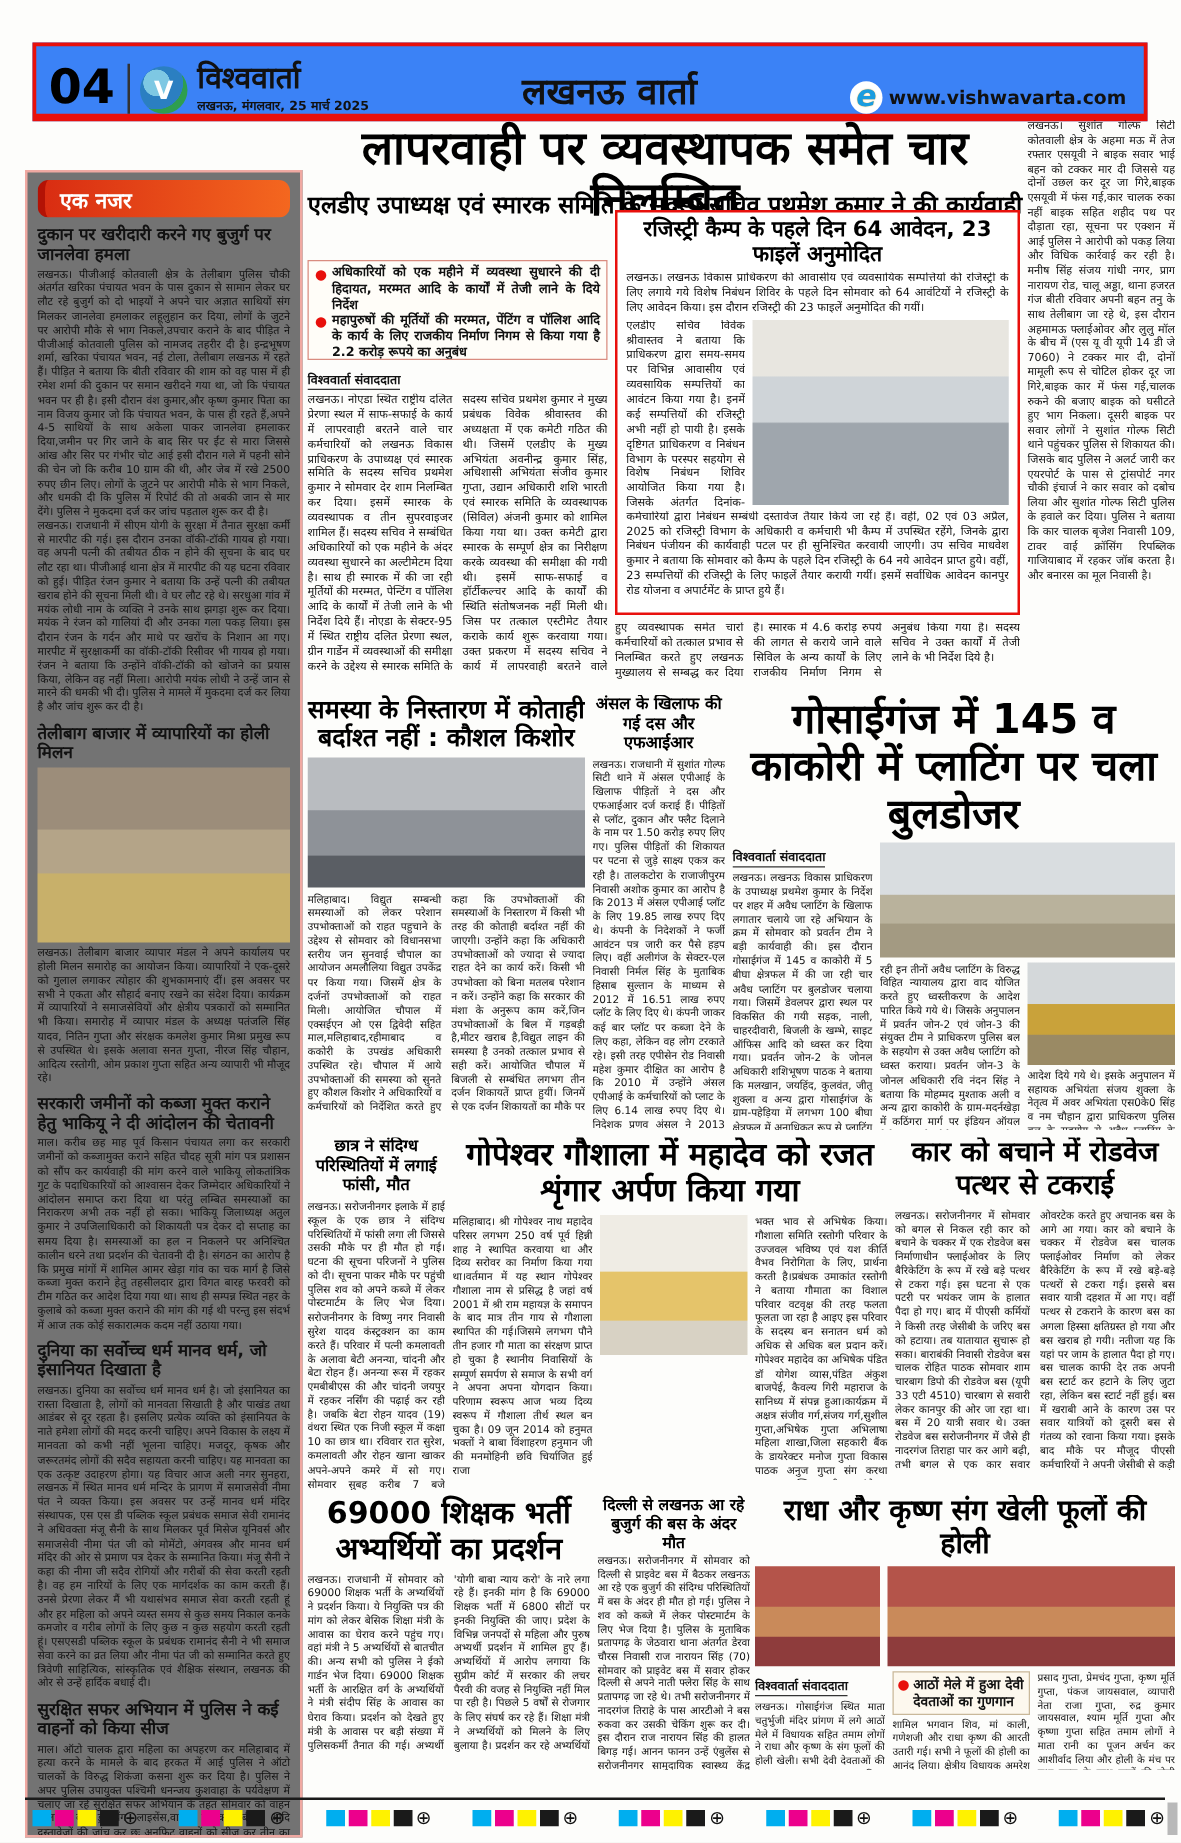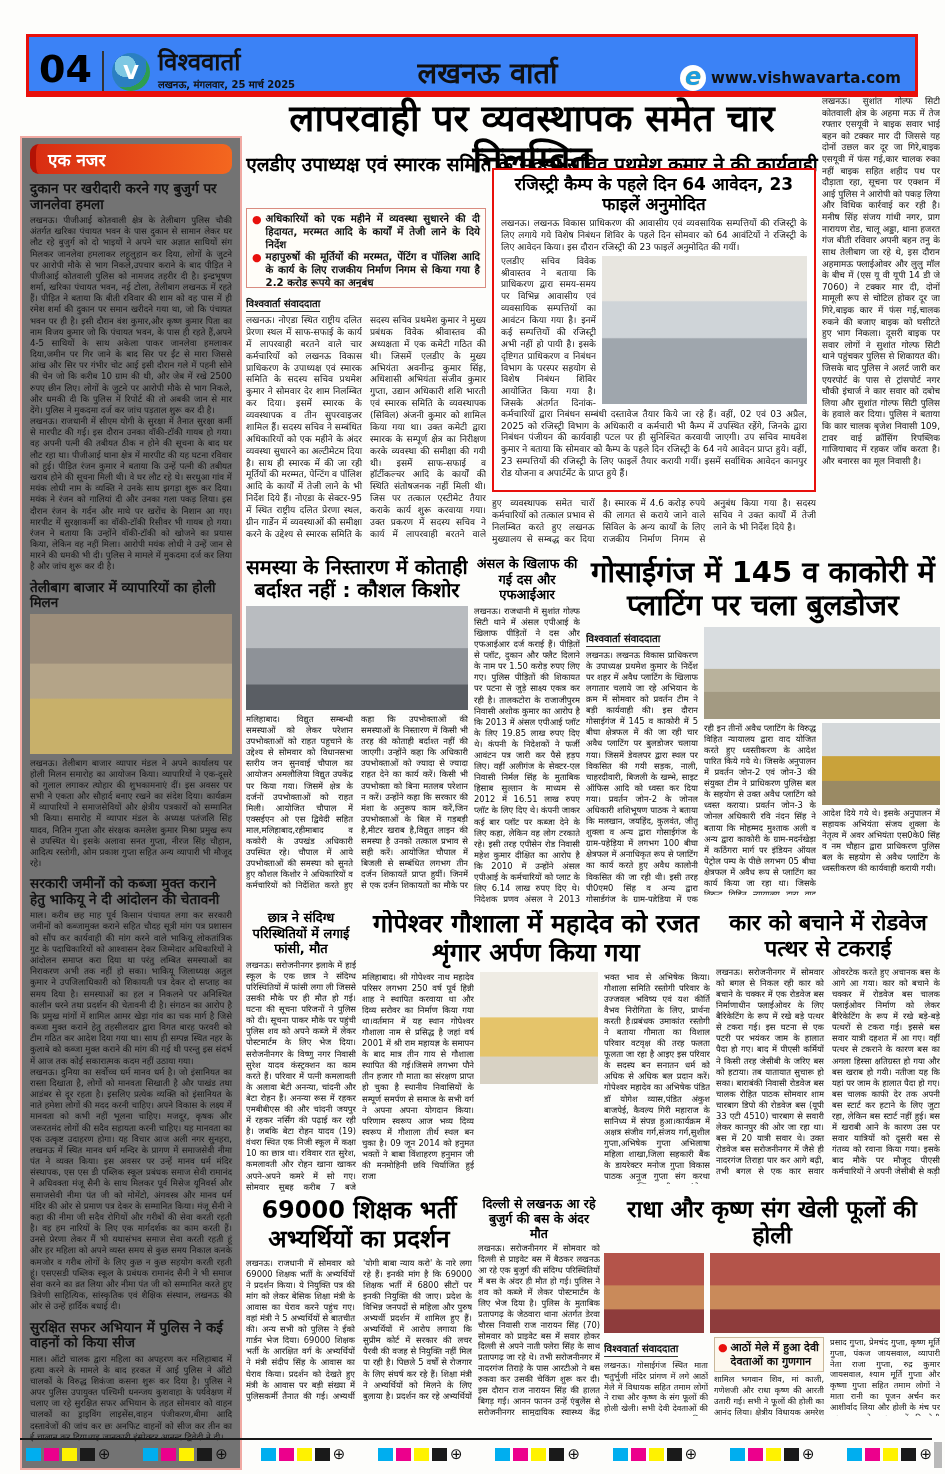--- a/index.html
+++ b/index.html
@@ -88,20 +88,21 @@
     <div>
       <div class="rail-hl">तेलीबाग बाजार में व्यापारियों का होली मिलन</div>
       <div class="photo ph-holi" style="width:100%;height:140px;margin:2px 0 4px 0;"></div>
       <div class="rail-bt">लखनऊ। तेलीबाग बाजार व्यापार मंडल ने अपने कार्यालय पर होली मिलन समारोह का आयोजन किया। व्यापारियों ने एक-दूसरे को गुलाल लगाकर त्योहार की शुभकामनाएं दीं। इस अवसर पर सभी ने एकता और सौहार्द बनाए रखने का संदेश दिया। कार्यक्रम में व्यापारियों ने समाजसेवियों और क्षेत्रीय पत्रकारों को सम्मानित भी किया। समारोह में व्यापार मंडल के अध्यक्ष पतंजलि सिंह यादव, नितिन गुप्ता और संरक्षक कमलेश कुमार मिश्रा प्रमुख रूप से उपस्थित थे। इसके अलावा सनत गुप्ता, नीरज सिंह चौहान, आदित्य रस्तोगी, ओम प्रकाश गुप्ता सहित अन्य व्यापारी भी मौजूद रहे।</div>
     </div>
     <div>
       <div class="rail-hl">सरकारी जमीनों को कब्जा मुक्त कराने हेतु भाकियू ने दी आंदोलन की चेतावनी</div>
       <div class="rail-bt">माल। करीब छह माह पूर्व किसान पंचायत लगा कर सरकारी जमीनों को कब्जामुक्त कराने सहित चौदह सूत्री मांग पत्र प्रशासन को सौंप कर कार्यवाही की मांग करने वाले भाकियू लोकतांत्रिक गुट के पदाधिकारियों को आश्वासन देकर जिम्मेदार अधिकारियों ने आंदोलन समाप्त करा दिया था परंतु लम्बित समस्याओं का निराकरण अभी तक नहीं हो सका। भाकियू जिलाध्यक्ष अतुल कुमार ने उपजिलाधिकारी को शिकायती पत्र देकर दो सप्ताह का समय दिया है। समस्याओं का हल न निकलने पर अनिश्चित कालीन धरने तथा प्रदर्शन की चेतावनी दी है। संगठन का आरोप है कि प्रमुख मांगों में शामिल आमर खेड़ा गांव का चक मार्ग है जिसे कब्जा मुक्त कराने हेतु तहसीलदार द्वारा विगत बारह फरवरी को टीम गठित कर आदेश दिया गया था। साथ ही सम्पन्न स्थित नहर के कुलाबे को कब्जा मुक्त कराने की मांग की गई थी परन्तु इस संदर्भ में आज तक कोई सकारात्मक कदम नहीं उठाया गया।</div>
     </div>
     <div>
+      <div class="rail-hl">दुनिया का सर्वोच्च धर्म मानव धर्म, जो इंसानियत दिखाता है</div>
       <div class="rail-bt">लखनऊ। दुनिया का सर्वोच्च धर्म मानव धर्म है। जो इंसानियत का रास्ता दिखाता है, लोगों को मानवता सिखाती है और पाखंड तथा आडंबर से दूर रहता है। इसलिए प्रत्येक व्यक्ति को इंसानियत के नाते हमेशा लोगों की मदद करनी चाहिए। अपने विकास के लक्ष्य में मानवता को कभी नहीं भूलना चाहिए। मजदूर, कृषक और जरूरतमंद लोगों की सदैव सहायता करनी चाहिए। यह मानवता का एक उत्कृष्ट उदाहरण होगा। यह विचार आज अली नगर सुनहरा, लखनऊ में स्थित मानव धर्म मन्दिर के प्रागण में समाजसेवी नीमा पंत ने व्यक्त किया। इस अवसर पर उन्हें मानव धर्म मंदिर संस्थापक, एस एस डी पब्लिक स्कूल प्रबंधक समाज सेवी रामानंद ने अधिवक्ता मंजू सैनी के साथ मिलकर पूर्व मिसेज यूनिवर्स और समाजसेवी नीमा पंत जी को मोमेंटो, अंगवस्त्र और मानव धर्म मंदिर की ओर से प्रमाण पत्र देकर के सम्मानित किया। मंजू सैनी ने कहा की नीमा जी सदैव रोगियों और गरीबों की सेवा करती रहती है। वह हम नारियों के लिए एक मार्गदर्शक का काम करती हैं। उनसे प्रेरणा लेकर मैं भी यथासंभव समाज सेवा करती रहती हूं और हर महिला को अपने व्यस्त समय से कुछ समय निकाल कनके कमजोर व गरीब लोगों के लिए कुछ न कुछ सहयोग करती रहती हूं। एसएसडी पब्लिक स्कूल के प्रबंधक रामानंद सैनी ने भी समाज सेवा करने का व्रत लिया और नीमा पंत जी को सम्मानित करते हुए त्रिवेणी साहित्यिक, सांस्कृतिक एवं शैक्षिक संस्थान, लखनऊ की ओर से उन्हें हार्दिक बधाई दी।</div>
     </div>
     <div>
       <div class="rail-hl">सुरक्षित सफर अभियान में पुलिस ने कई वाहनों को किया सीज</div>
       <div class="rail-bt">माल। ऑटो चालक द्वारा महिला का अपहरण कर मलिहाबाद में हत्या करने के मामले के बाद हरकत में आई पुलिस ने ऑटो चालकों के विरुद्ध शिकंजा कसना शुरू कर दिया है। पुलिस ने अपर पुलिस उपायुक्त पश्चिमी धनन्जय कुशवाहा के पर्यवेक्षण में चलाए जा रहे सुरक्षित सफर अभियान के तहत सोमवार को वाहन चालकों का ड्राइविंग लाइसेंस,वाहन पंजीकरण,बीमा आदि दस्तावेजों की जांच कर छः अनफिट वाहनों को सीज कर तीन का ई चालान कर दिया।यह जानकारी इंस्पेक्टर आनन्द द्विवेदी ने दी।</div>
     </div>
 
   </div>
 
   <div class="abs hl ctr" style="left:246px;top:98px;width:572px;height:52px;font-size:37px;">लापरवाही पर व्यवस्थापक समेत चार निलम्बित</div>
@@ -144,21 +145,21 @@
     <div class="photo ph-crowd" style="width:100%;height:104px;margin:4px 0;"></div>
     <div class="bt bt2" style="font-size:8.4px;height:188px;">मलिहाबाद। विद्युत सम्बन्धी समस्याओं को लेकर परेशान उपभोक्ताओं को राहत पहुचाने के उद्देश्य से सोमवार को विधानसभा स्तरीय जन सुनवाई चौपाल का आयोजन अमलौलिया विद्युत उपकेंद्र पर किया गया। जिसमें क्षेत्र के दर्जनों उपभोक्ताओं को राहत मिली। आयोजित चौपाल में एक्सईएन ओ एस द्विवेदी सहित माल,मलिहाबाद,रहीमाबाद व ककोरी के उपखंड अधिकारी उपस्थित रहे। चौपाल में आये उपभोक्ताओं की समस्या को सुनते हुए कौशल किशोर ने अधिकारियों व कर्मचारियों को निर्देशित करते हुए कहा कि उपभोक्ताओं की समस्याओं के निस्तारण में किसी भी तरह की कोताही बर्दाश्त नहीं की जाएगी। उन्होंने कहा कि अधिकारी उपभोक्ताओं को ज्यादा से ज्यादा राहत देने का कार्य करें। किसी भी उपभोक्ता को बिना मतलब परेशान न करें। उन्होंने कहा कि सरकार की मंशा के अनुरूप काम करें,जिन उपभोक्ताओं के बिल में गड़बड़ी है,मीटर खराब है,विद्युत लाइन की समस्या है उनको तत्काल प्रभाव से सही करें। आयोजित चौपाल में बिजली से सम्बंधित लगभग तीन दर्जन शिकायतें प्राप्त हुयीं। जिनमें से एक दर्जन शिकायतों का मौके पर ही निस्तारण किया गया। बची हुयी शिकायतों को जल्द निस्तारण के लिए आदेशित करते हुए सम्बंधित जेई को सौंपा गया। चौपाल में सबसे ज्यादा शिकायतें माल क्षेत्र से प्राप्त हुयीं। जिसके निस्तारण के लिए सम्बंधित अधिकारी को आदेशित किया गया। इस मौके पर पत्रकारों से बात करते हुए विधायक जयदेवी ने कहा कि इस समय फलपट्टी क्षेत्र में बागवानो का सीजन चल रहा है। यहां के बागों में सिंचाई की आवश्यकता है। इस लिए विभागीय अधिकारियों को आदेशित किया गया है कि किसानों को निर्बाध बिजली आपूर्ति करायी जाये।</div>
   </div>
 
   <div class="abs" style="left:474px;top:556px;width:106px;height:348px;overflow:hidden;">
     <div class="hl ctr" style="font-size:13px;line-height:1.2;margin-bottom:3px;">अंसल के खिलाफ की गई दस और एफआईआर</div>
     <div class="bt" style="font-size:8.4px;height:306px;">लखनऊ। राजधानी में सुशांत गोल्फ सिटी थाने में अंसल एपीआई के खिलाफ पीड़ितों ने दस और एफआईआर दर्ज कराई हैं। पीड़ितों से प्लॉट, दुकान और फ्लैट दिलाने के नाम पर 1.50 करोड़ रुपए लिए गए। पुलिस पीड़ितों की शिकायत पर पटना से जुड़े साक्ष्य एकत्र कर रही है। तालकटोरा के राजाजीपुरम निवासी अशोक कुमार का आरोप है कि 2013 में अंसल एपीआई प्लॉट के लिए 19.85 लाख रुपए दिए थे। कंपनी के निदेशकों ने फर्जी आवंटन पत्र जारी कर पैसे हड़प लिए। वहीं अलीगंज के सेक्टर-एल निवासी निर्मल सिंह के मुताबिक हिसाब सुल्तान के माध्यम से 2012 में 16.51 लाख रुपए प्लॉट के लिए दिए थे। कंपनी जाकर कई बार प्लॉट पर कब्जा देने के लिए कहा, लेकिन वह लोग टरकाते रहे। इसी तरह एपीसेन रोड निवासी महेश कुमार दीक्षित का आरोप है कि 2010 में उन्होंने अंसल एपीआई के कर्मचारियों को प्लाट के लिए 6.14 लाख रुपए दिए थे। निदेशक प्रणव अंसल ने 2013 तक प्लाट पर कब्जा देने की बात कही थी, लेकिन रजिस्ट्री नहीं की गई। गोमतीनगर विस्तार सेक्टर 5 निवासी लक्ष्मी सक्सेना ने प्रोजेक्ट सिरीन लेकव्यू में फ्लैट के लिए सितंबर 2015 में 8.04 लाख रुपए जमा किया था। उनका कहना है कि फ्लैट पर कब्जा तो दूर आजतक प्रोजेक्ट शुरू नहीं हुआ।</div>
   </div>
 
   <div class="abs" style="left:586px;top:556px;width:354px;height:348px;overflow:hidden;">
-    <div class="hl ctr" style="font-size:29px;line-height:1.15;">गोसाईगंज में 145 व काकोरी में प्लाटिंग पर चला बुलडोजर</div>
+    <div class="hl ctr" style="font-size:33px;line-height:1.15;">गोसाईगंज में 145 व काकोरी में प्लाटिंग पर चला बुलडोजर</div>
     <div style="display:flex;gap:6px;margin-top:4px;">
       <div style="width:112px;flex:0 0 auto;">
         <div class="byline">विश्ववार्ता संवाददाता</div>
         <div class="bt" style="font-size:8.4px;height:252px;">लखनऊ। लखनऊ विकास प्राधिकरण के उपाध्यक्ष प्रथमेश कुमार के निर्देश पर शहर में अवैध प्लाटिंग के खिलाफ लगातार चलाये जा रहे अभियान के क्रम में सोमवार को प्रवर्तन टीम ने बड़ी कार्यवाही की। इस दौरान गोसाईगंज में 145 व काकोरी में 5 बीघा क्षेत्रफल में की जा रही चार अवैध प्लाटिंग पर बुलडोजर चलाया गया। जिसमें डेवलपर द्वारा स्थल पर विकसित की गयी सड़क, नाली, चाहरदीवारी, बिजली के खम्भे, साइट ऑफिस आदि को ध्वस्त कर दिया गया। प्रवर्तन जोन-2 के जोनल अधिकारी शशिभूषण पाठक ने बताया कि मलखान, जयहिंद, कुलवंत, जीतू शुक्ला व अन्य द्वारा गोसाईगंज के ग्राम-पहेड़िया में लगभग 100 बीघा क्षेत्रफल में अनाधिकृत रूप से प्लाटिंग का कार्य करते हुए अवैध कालोनी विकसित की जा रही थी। इसी तरह पी0एम0 सिंह व अन्य द्वारा गोसाईगंज के ग्राम-पहेड़िया में एक जगह 20 बीघा व दूसरी जगह 25 बीघा क्षेत्रफल में अवैध रूप से प्लाटिंग का कार्य कराया जा रहा था। प्राधिकरण से ले-आउट स्वीकृत कराये बिना की जा</div>
       </div>
       <div style="flex:1;">
         <div class="photo ph-field" style="width:100%;height:92px;"></div>
         <div style="display:flex;gap:6px;margin-top:4px;">
           <div class="bt" style="font-size:8.4px;width:112px;height:172px;">रही इन तीनों अवैध प्लाटिंग के विरुद्ध विहित न्यायालय द्वारा वाद योजित करते हुए ध्वस्तीकरण के आदेश पारित किये गये थे। जिसके अनुपालन में प्रवर्तन जोन-2 एवं जोन-3 की संयुक्त टीम ने प्राधिकरण पुलिस बल के सहयोग से उक्त अवैध प्लाटिंग को ध्वस्त कराया। प्रवर्तन जोन-3 के जोनल अधिकारी रवि नंदन सिंह ने बताया कि मोहम्मद मुश्ताक अली व अन्य द्वारा काकोरी के ग्राम-मदर्नखेड़ा में कठिंगरा मार्ग पर इंडियन ऑयल पेट्रोल पम्प के पीछे लगभग 05 बीघा क्षेत्रफल में अवैध रूप से प्लाटिंग का कार्य किया जा रहा था। जिसके विरुद्ध विहित न्यायालय द्वारा वाद योजित करते हुए ध्वस्तीकरण के</div>
           <div style="flex:1;">

